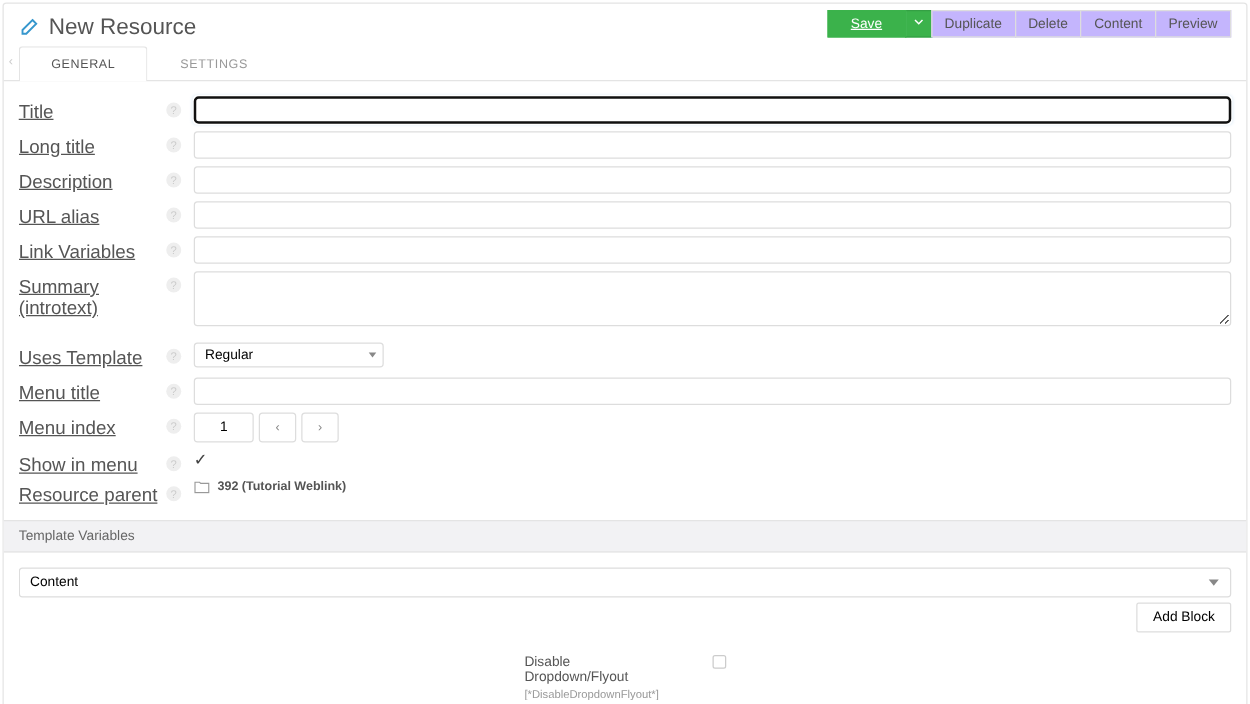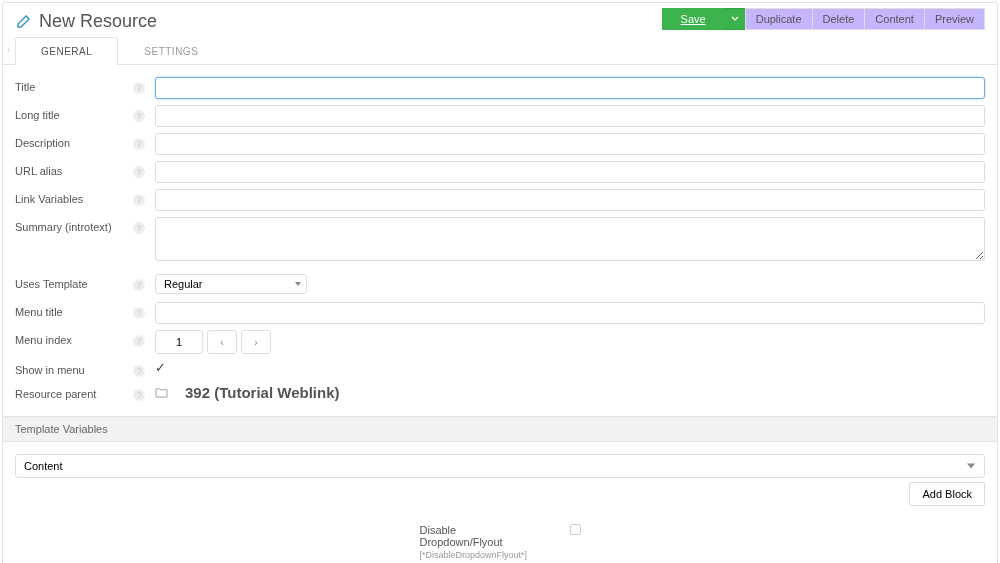--- a/index.html
+++ b/index.html
@@ -13,32 +13,32 @@
 .btn { border: 1px solid #ddd; background: #c4b5fd; padding: 4px 10px; font-size: 11px; color: #555; cursor: pointer; margin-left: -1px; }
 .btn-save { background: #3bb24b; color: #fff; border-color: #3bb24b; padding: 4px 18px; position: relative; text-decoration: underline; }
 .btn-save-drop { background: #3bb24b; color: #fff; border: 1px solid #34a044; border-left-color: rgba(255,255,255,0.3); padding: 4px 6px; }
 .tabs { display: flex; border-bottom: 1px solid #e4e4e4; padding: 0 12px; margin-top: 4px; position: relative; }
 .tab-nav { position: absolute; top: 8px; color: #ccc; font-size: 10px; }
 .tab-nav.left { left: 4px; }
 .tab { padding: 8px 25px; font-size: 10px; letter-spacing: 0.5px; color: #999; cursor: pointer; border: 1px solid transparent; border-bottom: none; position: relative; top: 1px; }
 .tab.active { color: #555; border-color: #e4e4e4; background: #fff; border-radius: 3px 3px 0 0; }
 .form-body { padding: 12px; }
 .form-row { display: flex; align-items: flex-start; margin-bottom: 6px; min-height: 22px; }
-.form-label { width: 118px; font-size: 11px; color: #555; padding-top: 4px; flex-shrink: 0; }
+.form-label { width: 118px; font-size: 15px; color: #555; padding-top: 4px; flex-shrink: 0; text-decoration: underline; }
 .help-icon { width: 12px; height: 12px; border-radius: 50%; background: #eee; color: #ccc; font-size: 9px; text-align: center; line-height: 12px; margin-right: 10px; margin-top: 5px; flex-shrink: 0; cursor: help; }
 .form-input { flex: 1; }
 .input, .textarea, .select { width: 100%; border: 1px solid #ddd; border-radius: 3px; padding: 4px 6px; font-size: 11px; color: #555; font-family: inherit; }
 .input.focused { border-color: #6aa8dd; box-shadow: 0 0 3px rgba(106,168,221,0.4); }
 .textarea { resize: vertical; min-height: 44px; }
 .select-sm { width: 130px; border: 1px solid #ddd; border-radius: 3px; padding: 3px 6px; font-size: 11px; background: #fff; }
 .spinner { display: flex; gap: 4px; }
 .spinner-input { width: 48px; border: 1px solid #ddd; border-radius: 3px; text-align: center; font-size: 11px; padding: 4px 0; }
 .spinner-btn { width: 30px; height: 24px; border: 1px solid #ddd; border-radius: 3px; background: #fff; font-size: 10px; color: #888; cursor: pointer; }
 .checkmark { font-size: 13px; color: #444; }
-.parent-row { display: flex; align-items: center; gap: 17px; font-size: 15px; }
+.parent-row { display: flex; align-items: center; gap: 6px; font-size: 10px; }
 .folder-icon { width: 13px; height: 11px; }
 .section-header { background: #f2f2f4; border: 1px solid #e4e4e4; border-left: none; border-right: none; padding: 6px 12px; font-size: 11px; color: #666; margin: 0 -12px 12px -12px; }
 .content-select-row { margin-bottom: 4px; }
 .content-select { width: 100%; border: 1px solid #ddd; border-radius: 3px; padding: 5px 8px; font-size: 11px; background: #fff; appearance: none; position: relative; }
 .content-select-wrap { position: relative; }
 .content-select-wrap::after { content: ""; position: absolute; right: 10px; top: 50%; width: 0; height: 0; border-left: 4px solid transparent; border-right: 4px solid transparent; border-top: 5px solid #888; transform: translateY(-50%); pointer-events: none; }
 .add-block-row { display: flex; justify-content: flex-end; margin-bottom: 18px; }
 .btn-addblock { border: 1px solid #ddd; background: #fff; padding: 5px 12px; font-size: 11px; border-radius: 2px; cursor: pointer; }
 .tv-row { margin-bottom: 14px; justify-content: center; }
 .tv-label { font-size: 11px; color: #555; }

